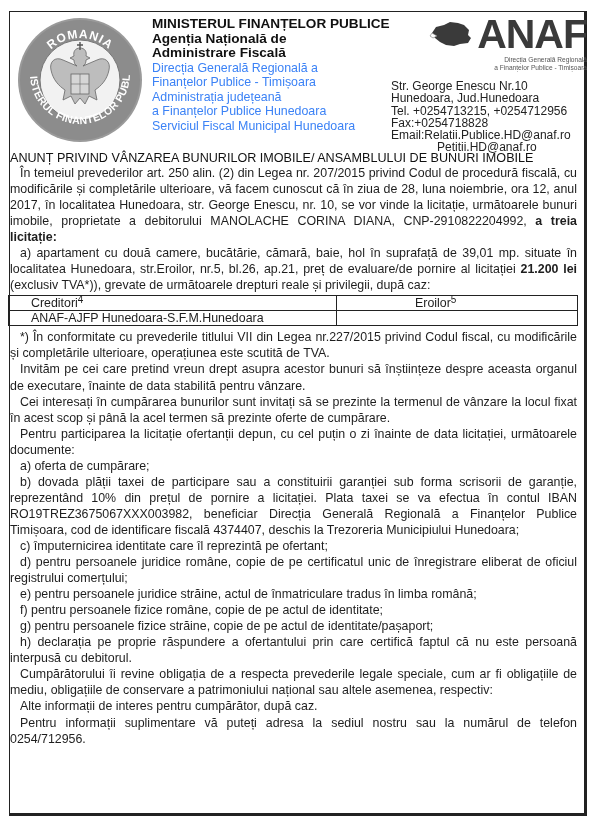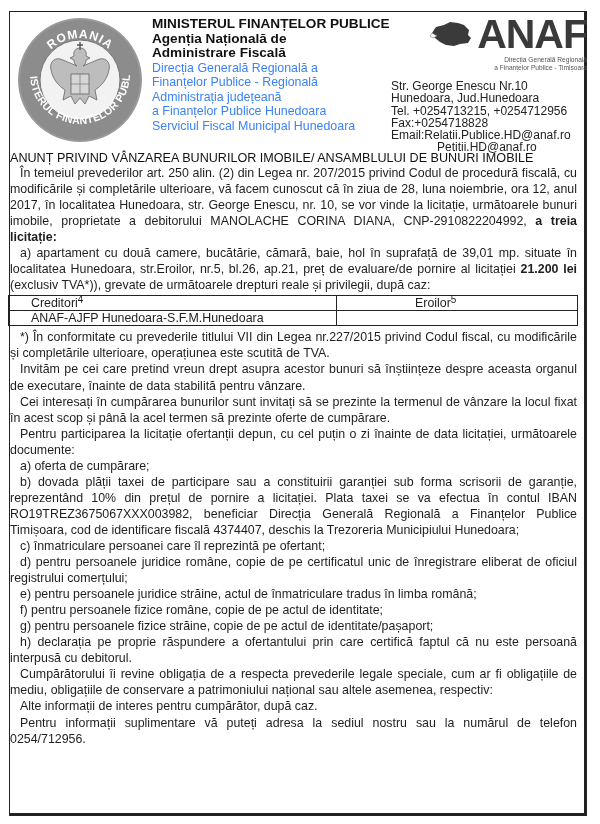--- a/index.html
+++ b/index.html
@@ -64,21 +64,21 @@
       <line x1="64" y1="58" x2="64" y2="78" stroke="#666" stroke-width="0.6"></line>
       <line x1="55" y1="68" x2="73" y2="68" stroke="#666" stroke-width="0.6"></line>
       <path d="M64 26 v8 M61 29 h6" stroke="#555" stroke-width="1.4"></path>
     </svg>
 
     <div class="ministry">
       <div class="b">MINISTERUL FINANȚELOR PUBLICE</div>
       <div class="b">Agenția Națională de</div>
       <div class="b">Administrare Fiscală</div>
       <div class="n">Direcția Generală Regională a</div>
-      <div class="n">Finanțelor Publice - Regională</div>
+      <div class="n">Finanțelor Publice - Timișoara</div>
       <div class="n">Administrația județeană</div>
       <div class="n">a Finanțelor Publice Hunedoara</div>
       <div class="n">Serviciul Fiscal Municipal Hunedoara</div>
     </div>
 
     <div class="anaf">
       <div class="anaf-logo">
         <svg width="44" height="26" viewBox="0 0 44 26">
           <path d="M3 12 l4 -6 l8 -2 l6 -3 l8 1 l6 2 l5 5 l-1 5 l3 3 l-3 5 l-8 1 l-6 2 l-8 -1 l-6 -3 l-5 -4 z" fill="#3a3a3a"></path>
           <path d="M3 12 l-2 3 l3 2 l4 -2 z" fill="#fff" stroke="#777" stroke-width="0.6"></path>
@@ -118,21 +118,21 @@
     </tbody>
       </table>
 
     <p>*) În conformitate cu prevederile titlului VII din Legea nr.227/2015 privind Codul fiscal, cu modificările și completările ulterioare, operațiunea este scutită de TVA.</p>
     <p>Invităm pe cei care pretind vreun drept asupra acestor bunuri să înștiințeze despre aceasta organul de executare, înainte de data stabilită pentru vânzare.</p>
     <p>Cei interesați în cumpărarea bunurilor sunt invitați să se prezinte la termenul de vânzare la locul fixat în acest scop și până la acel termen să prezinte oferte de cumpărare.</p>
     <p>Pentru participarea la licitație ofertanții depun, cu cel puțin o zi înainte de data licitației, următoarele documente:</p>
 
     <p>a) oferta de cumpărare;</p>
     <p>b) dovada plății taxei de participare sau a constituirii garanției sub forma scrisorii de garanție, reprezentând 10% din prețul de pornire a licitației. Plata taxei se va efectua în contul IBAN RO19TREZ3675067XXX003982, beneficiar Direcția Generală Regională a Finanțelor Publice Timișoara, cod de identificare fiscală 4374407, deschis la Trezoreria Municipiului Hunedoara;</p>
-    <p>c) înmatriculare persoanei care îl reprezintă pe ofertant;</p>
+    <p>c) împuternicirea identitate care îl reprezintă pe ofertant;</p>
     <p>d) pentru persoanele juridice române, copie de pe certificatul unic de înregistrare eliberat de oficiul registrului comerțului;</p>
     <p>e) pentru persoanele juridice străine, actul de înmatriculare tradus în limba română;</p>
     <p>f) pentru persoanele fizice române, copie de pe actul de identitate;</p>
     <p>g) pentru persoanele fizice străine, copie de pe actul de identitate/pașaport;</p>
     <p>h) declarația pe proprie răspundere a ofertantului prin care certifică faptul că nu este persoană interpusă cu debitorul.</p>
 
     <p>Cumpărătorului îi revine obligația de a respecta prevederile legale speciale, cum ar fi obligațiile de mediu, obligațiile de conservare a patrimoniului național sau altele asemenea, respectiv:</p>
     <p>Alte informații de interes pentru cumpărător, după caz.</p>
     <p>Pentru informații suplimentare vă puteți adresa la sediul nostru sau la numărul de telefon 0254/712956.</p>
   </div>

